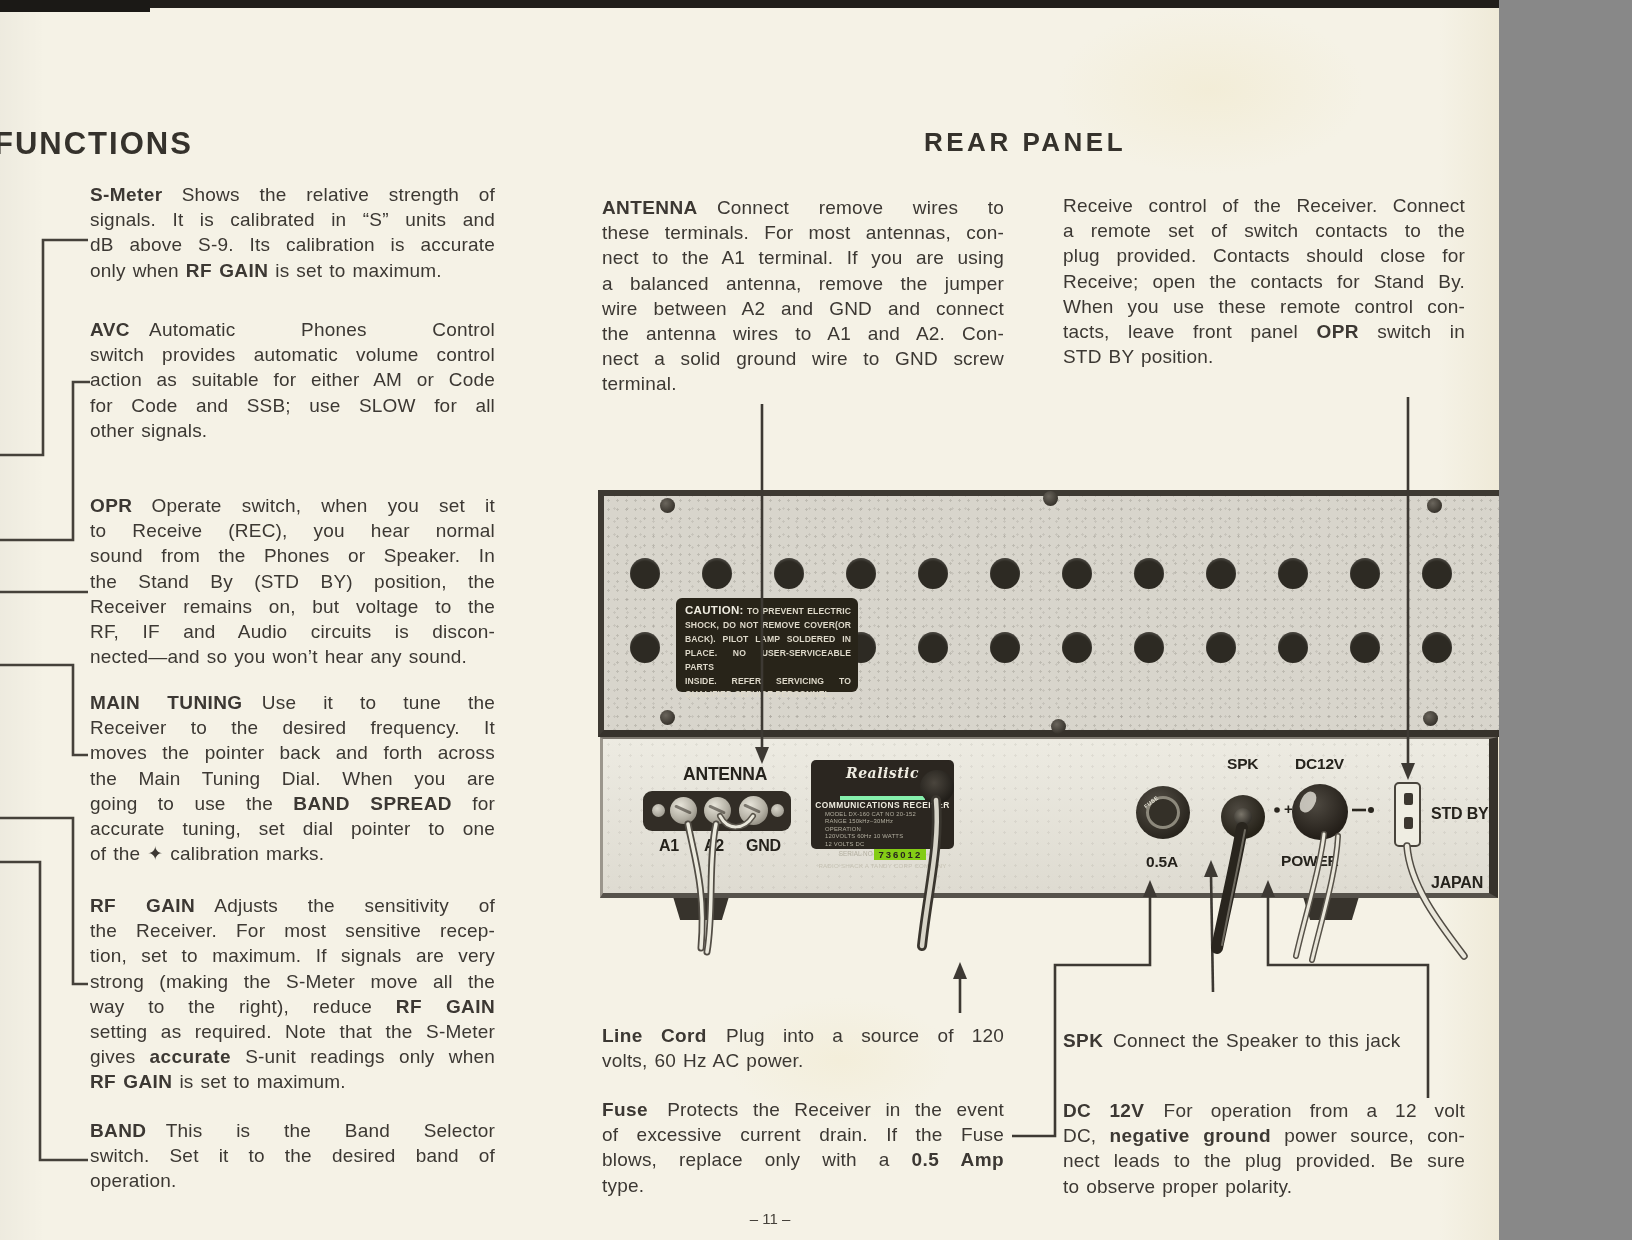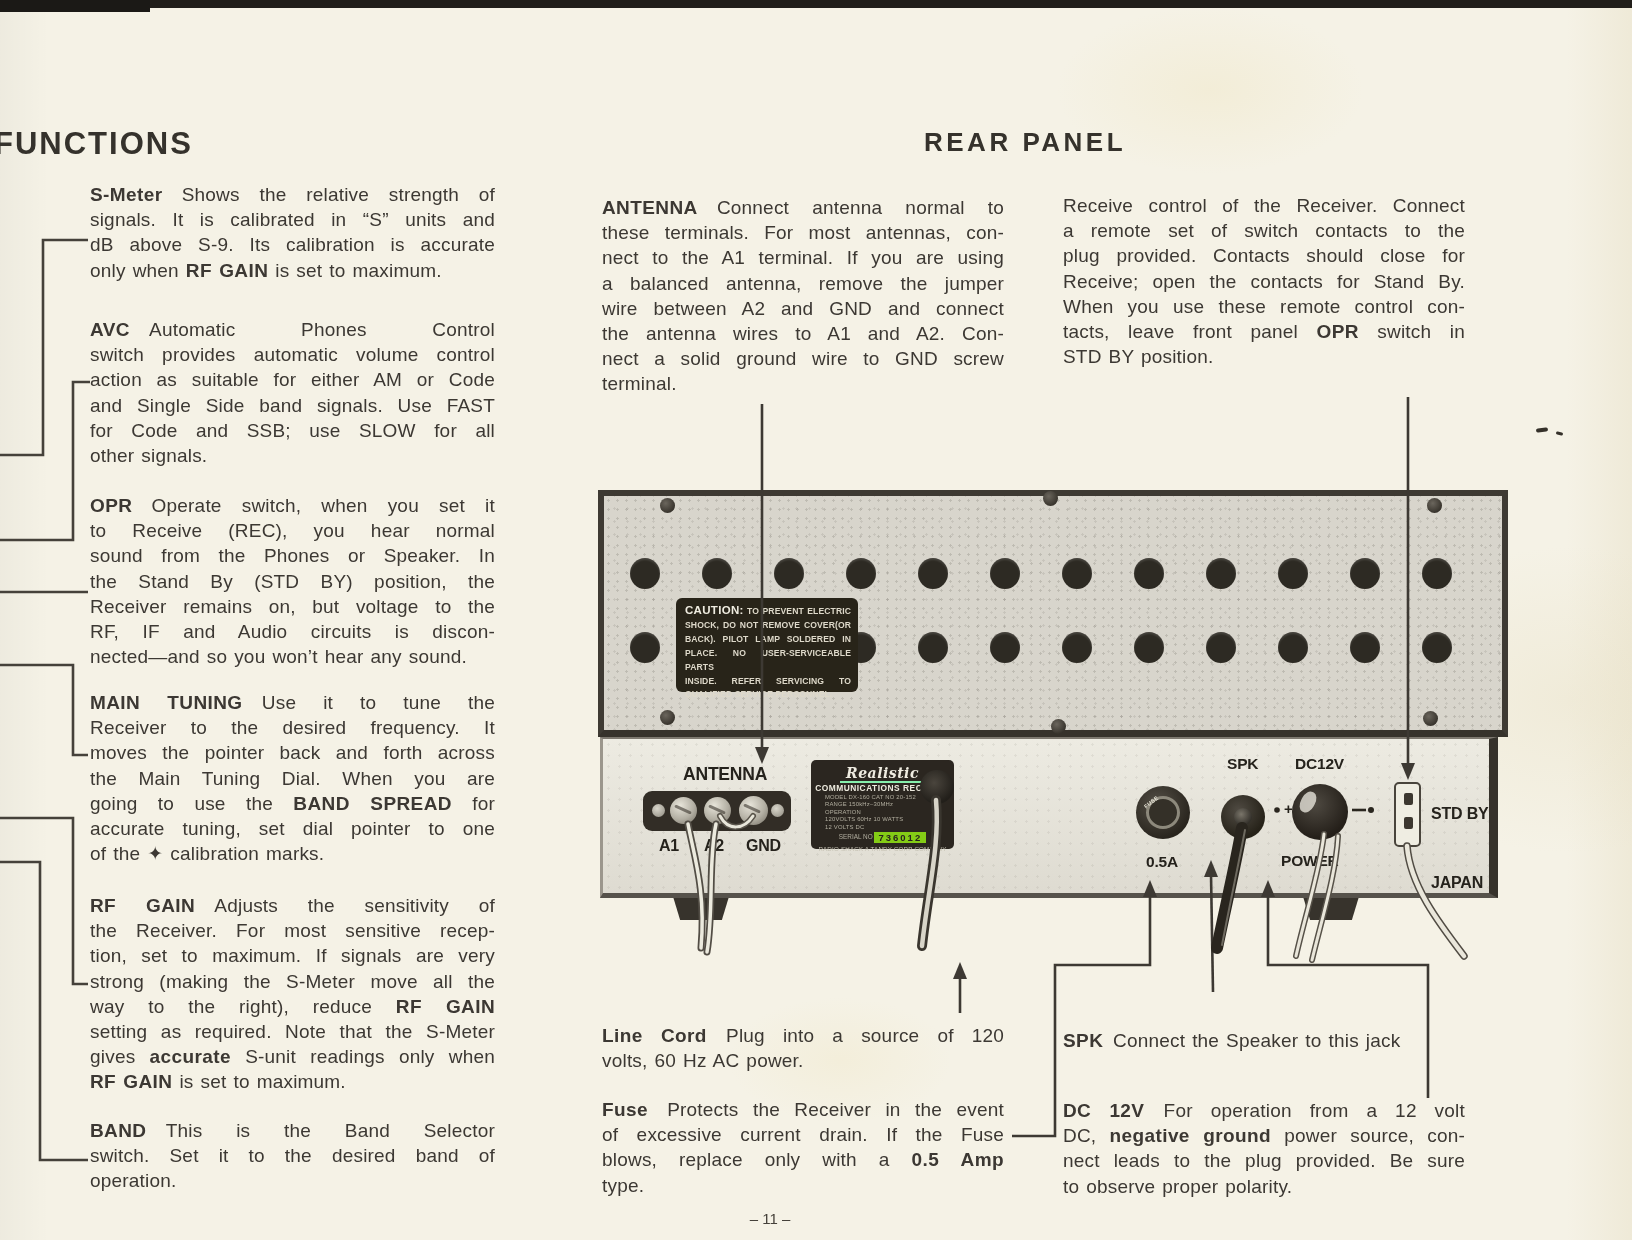--- a/index.html
+++ b/index.html
@@ -1,17 +1,17 @@
 <!DOCTYPE html>
 <html><head>
 <meta charset="utf-8">
 <style>
   html,body{margin:0;padding:0;background:#888;}
   #page{
-    position:relative;width:1632px;height:1240px;overflow:hidden;
+    position:relative;width:1499px;height:1240px;overflow:hidden;
     background-color:#f5f2e6;
     background-image:
       radial-gradient(220px 120px at 1210px 90px, rgba(230,210,140,.16), transparent 70%),
       radial-gradient(160px 90px at 840px 1060px, rgba(230,210,140,.13), transparent 70%),
       radial-gradient(300px 220px at 1570px 700px, rgba(222,210,170,.22), transparent 70%),
       linear-gradient(90deg, rgba(0,0,0,.03), transparent 3%, transparent 96%, rgba(210,195,150,.18));
     font-family:"Liberation Sans", sans-serif;
     color:#3c3833;
   }
   .scan-bar{position:absolute;left:0;top:0;width:100%;height:8px;background:#211e1a;z-index:9;}
@@ -73,21 +73,21 @@
   .term-block{position:absolute;left:643px;top:791px;width:148px;height:40px;background:#322d26;border-radius:9px;z-index:3;}
   .t-small{position:absolute;width:13px;height:13px;border-radius:50%;background:radial-gradient(circle at 40% 35%,#d9d6cb,#8d897e);}
   .t-screw{position:absolute;width:27px;height:27px;border-radius:50%;background:radial-gradient(circle at 38% 32%,#e8e5da,#b3afa3 55%,#716c61);}
   .t-screw::after{content:"";position:absolute;left:4px;top:11px;width:18px;height:3px;background:rgba(45,40,32,.55);transform:rotate(24deg);border-radius:2px;}
 
   
   .nameplate{
     position:absolute;left:811px;top:760px;width:143px;height:89px;box-sizing:border-box;
     background:#2b2620;border-radius:5px;z-index:3;text-align:center;padding-top:4px;color:#dedacd;
   }
-  .np-brand{font-family:"DejaVu Serif", serif;font-style:italic;font-weight:700;font-size:14px;letter-spacing:.5px;color:#efece1;border-bottom:2px solid #86efac;display:inline-block;padding:0 6px 1px;line-height:14px;}
+  .np-brand{font-family:"DejaVu Serif", serif;font-style:italic;font-weight:700;font-size:14px;letter-spacing:.5px;color:#efece1;border-bottom:4px solid #86efac;display:inline-block;padding:0 6px 16px;line-height:14px;}
   .np-title{font-size:8.4px;font-weight:700;letter-spacing:.5px;color:#eeebdf;line-height:11px;}
   .np-spec{font-size:5.9px;line-height:7.4px;color:#b2ae9f;letter-spacing:.2px;text-align:left;padding-left:14px;}
   .np-serial{font-size:6.4px;color:#b2ae9f;margin-top:1px;}
   .np-serial .box{display:inline-block;background:#84cc16;color:#27231d;font-size:9.5px;font-weight:700;letter-spacing:2px;padding:0 4px;line-height:11px;vertical-align:middle;}
   .np-footer{font-size:6.2px;color:#c4c0b2;letter-spacing:.2px;line-height:8px;margin-top:2px;}
 
   
   .grommet{position:absolute;left:920px;top:770px;width:34px;height:34px;border-radius:50%;background:radial-gradient(circle at 42% 38%,#4a453d,#221f1a 70%);z-index:3;}
   .fuseholder{position:absolute;left:1136px;top:786px;width:54px;height:53px;border-radius:50%;background:radial-gradient(circle at 40% 35%,#555047,#29251e 72%);z-index:3;}
   .fuseholder .ring{position:absolute;left:10px;top:10px;width:34px;height:33px;border-radius:50%;border:3px solid #8d897c;box-sizing:border-box;background:#343028;}
@@ -118,21 +118,20 @@
   <div class="para col-left" style="top:182px;">
       <div class="tl jl"><b>S-Meter</b><span> Shows the relative strength of</span></div>
       <div class="tl jl"><span>signals. It is calibrated in “S” units and</span></div>
       <div class="tl jl"><span>dB above S-9. Its calibration is accurate</span></div>
       <div class="tl"><span>only when </span><b>RF GAIN</b><span> is set to maximum.</span></div>
     </div>
   <div class="para col-left" style="top:317px;">
       <div class="tl jl"><b>AVC</b><span> Automatic Phones Control</span></div>
       <div class="tl jl"><span>switch provides automatic volume control</span></div>
       <div class="tl jl"><span>action as suitable for either AM or Code</span></div>
-      <div class="tl jl"><span>and Single Side band signals. Use FAST</span></div>
       <div class="tl jl"><span>for Code and SSB; use SLOW for all</span></div>
       <div class="tl"><span>other signals.</span></div>
     </div>
   <div class="para col-left" style="top:493px;">
       <div class="tl jl"><b>OPR</b><span> Operate switch, when you set it</span></div>
       <div class="tl jl"><span>to Receive (REC), you hear normal</span></div>
       <div class="tl jl"><span>sound from the Phones or Speaker. In</span></div>
       <div class="tl jl"><span>the Stand By (STD BY) position, the</span></div>
       <div class="tl jl"><span>Receiver remains on, but voltage to the</span></div>
       <div class="tl jl"><span>RF, IF and Audio circuits is discon-</span></div>
@@ -157,21 +156,21 @@
       <div class="tl jl"><span>gives </span><b>accurate</b><span> S-unit readings only when</span></div>
       <div class="tl"><b>RF GAIN</b><span> is set to maximum.</span></div>
     </div>
   <div class="para col-left" style="top:1118px;">
       <div class="tl jl"><b>BAND</b><span> This is the Band Selector</span></div>
       <div class="tl jl"><span>switch. Set it to the desired band of</span></div>
       <div class="tl"><span>operation.</span></div>
     </div>
 
   <div class="para col-mid" style="top:195px;">
-      <div class="tl jl"><b>ANTENNA</b><span> Connect antenna normal to</span></div>
+      <div class="tl jl"><b>ANTENNA</b><span> Connect remove wires to</span></div>
       <div class="tl jl"><span>these terminals. For most antennas, con-</span></div>
       <div class="tl jl"><span>nect to the A1 terminal. If you are using</span></div>
       <div class="tl jl"><span>a balanced antenna, remove the jumper</span></div>
       <div class="tl jl"><span>wire between A2 and GND and connect</span></div>
       <div class="tl jl"><span>the antenna wires to A1 and A2. Con-</span></div>
       <div class="tl jl"><span>nect a solid ground wire to GND screw</span></div>
       <div class="tl"><span>terminal.</span></div>
     </div>
   <div class="para col-right" style="top:193px;">
       <div class="tl jl"><span>Receive control of the Receiver. Connect</span></div>

